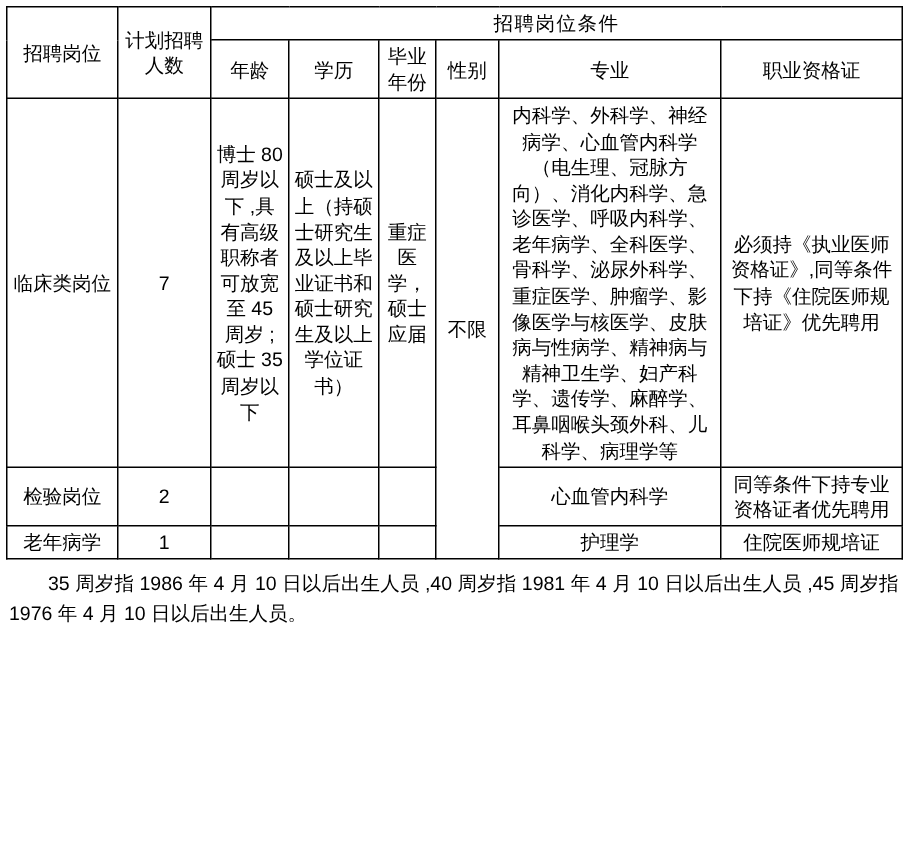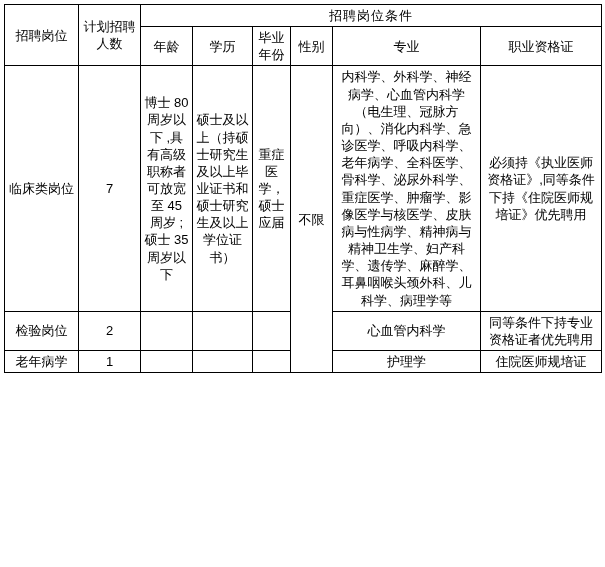--- a/index.html
+++ b/index.html
@@ -123,13 +123,14 @@
         <td>1</td>
         <td></td>
         <td></td>
         <td></td>
         <td>护理学</td>
         <td>住院医师规培证</td>
       </tr>
     </tbody>
   </table>
 
+  <div class="note">35 周岁指 1986 年 4 月 10 日以后出生人员 ,40 周岁指 1981 年 4 月 10 日以后出生人员 ,45 周岁指 1976 年 4 月 10 日以后出生人员。</div>
 </div>
 
 </body></html>

